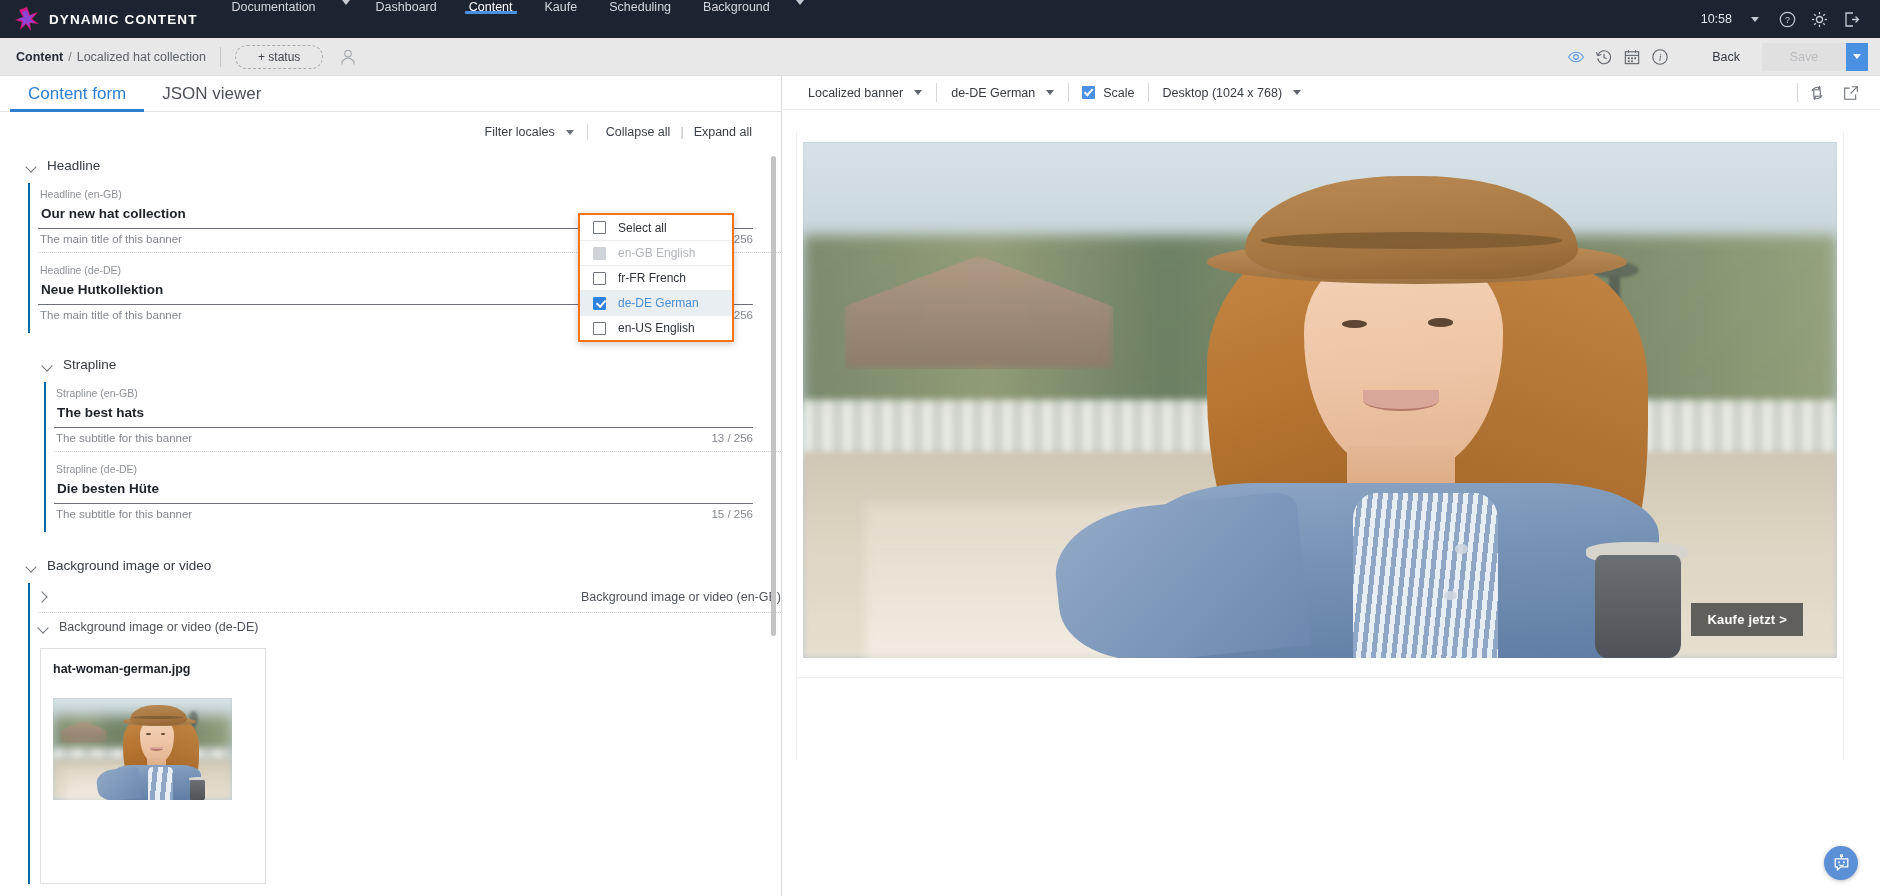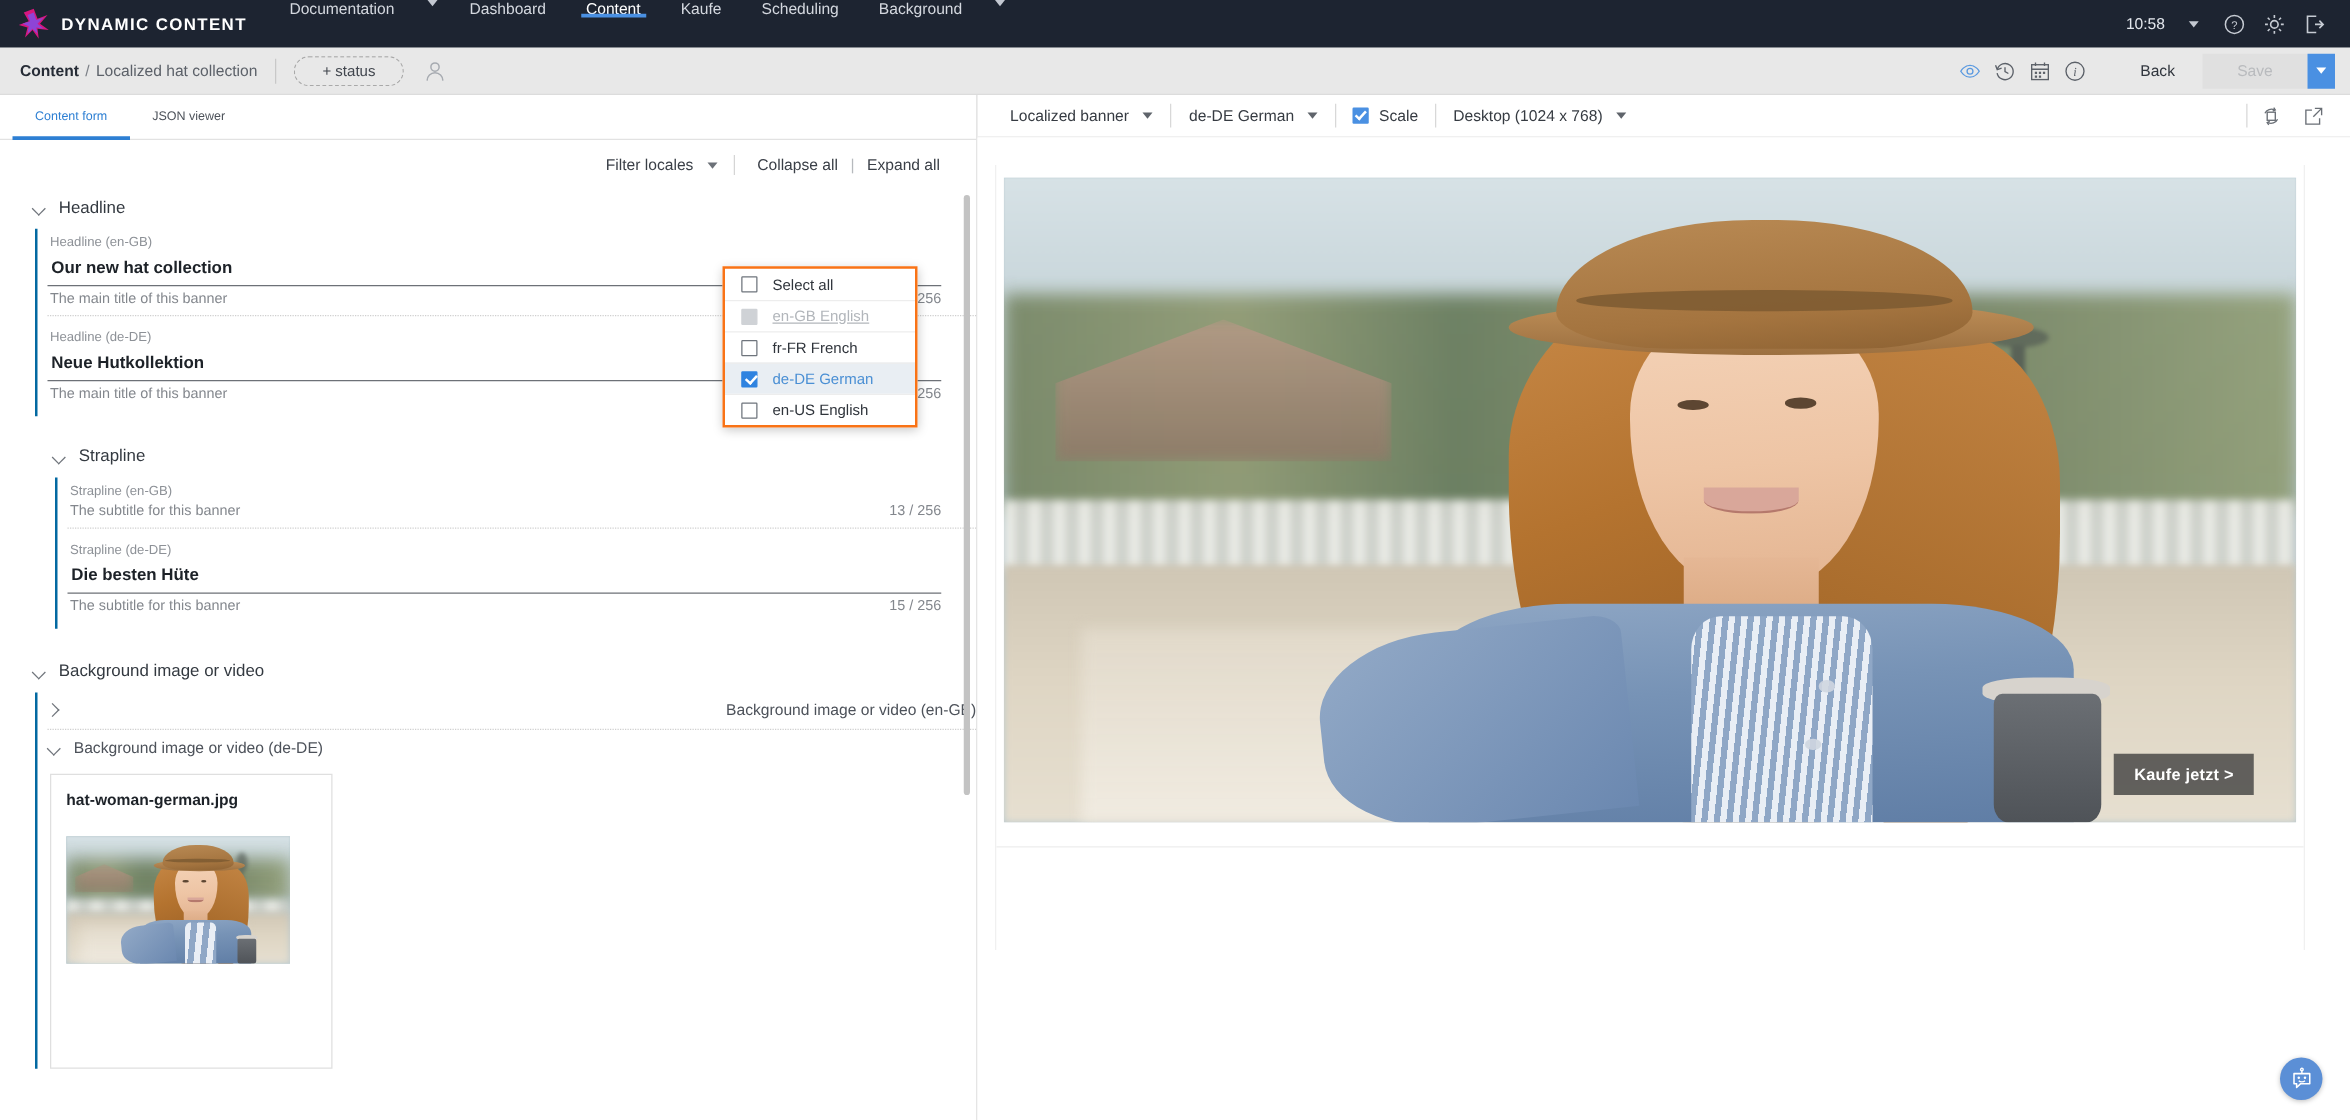--- a/index.html
+++ b/index.html
@@ -72,21 +72,21 @@
   .save-caret .caret-down { border-top-color: #ffffff; }
 
   
   .body { flex: 1 1 auto; display: flex; min-height: 0; position: relative; }
 
   
   .left { width: 782px; flex: 0 0 782px; display: flex; flex-direction: column; background: #fff;
           border-right: 1px solid #dddddd; position: relative; }
   .tabs { height: 36px; flex: 0 0 36px; display: flex; align-items: stretch; border-bottom: 1px solid #e2e2e2; padding-left: 10px; }
   .tab {
-    display: flex; align-items: center; padding: 0 18px; font-size: 10px; color: #4d525a;
+    display: flex; align-items: center; padding: 0 18px; font-size: 17px; color: #4d525a;
     cursor: pointer; position: relative;
   }
   .tab.active { color: #2d7fd3; }
   .tab.active::after { content:""; position:absolute; left:0; right:0; bottom:-1px; height:3px; background:#2d7fd3; }
 
   .formwrap { flex: 1 1 auto; overflow: hidden; position: relative; }
   .toolrow {
     height: 40px; display: flex; align-items: center; justify-content: flex-end;
     padding-right: 24px; gap: 0; font-size: 12.5px;
   }
@@ -153,21 +153,21 @@
   
   .dropdown {
     position: absolute; left: 578px; top: 137px; width: 156px; background: #fff;
     border: 2px solid #f97316; box-shadow: 0 2px 8px rgba(0,0,0,.22); z-index: 60;
   }
   .dd-item {
     height: 25px; display: flex; align-items: center; gap: 12px; padding: 0 13px; font-size: 12px;
     color: #2d3views; color: #2f343b; cursor: pointer; white-space: nowrap;
   }
   .dd-item + .dd-item { border-top: 1px solid #ededed; }
-  .dd-item.disabled { color: #b2b6bb; cursor: default; text-decoration: underline; }
+  .dd-item.disabled { color: #b2b6bb; cursor: default; }
   .dd-item.selected { background: #e9eef3; color: #4a8fd4; }
   .cb {
     width: 13px; height: 13px; border: 1.6px solid #6e747c; border-radius: 1px; flex: 0 0 13px;
     background: #fff;
   }
   .cb.grey { background: #cfd2d6; border-color: #cfd2d6; }
   .cb.checked {
     background: #2f83e0; border-color: #2f83e0; position: relative;
   }
   .cb.checked::after {
@@ -462,20 +462,21 @@
           </div>
 
           <div class="section" style="margin-top:18px;margin-left:16px;">
             <div class="sec-head">
               <span class="chev"></span>
               <span>Strapline</span>
             </div>
             <div class="sec-body">
               <div class="field">
                 <div class="f-label">Strapline (en-GB)</div>
+                <div class="f-value">The best hats</div>
                 <div class="f-foot">
                   <span class="f-help">The subtitle for this banner</span>
                   <span class="f-count">13 / 256</span>
                 </div>
               </div>
               <div class="field">
                 <div class="f-label">Strapline (de-DE)</div>
                 <div class="f-value">Die besten Hüte</div>
                 <div class="f-foot">
                   <span class="f-help">The subtitle for this banner</span>

